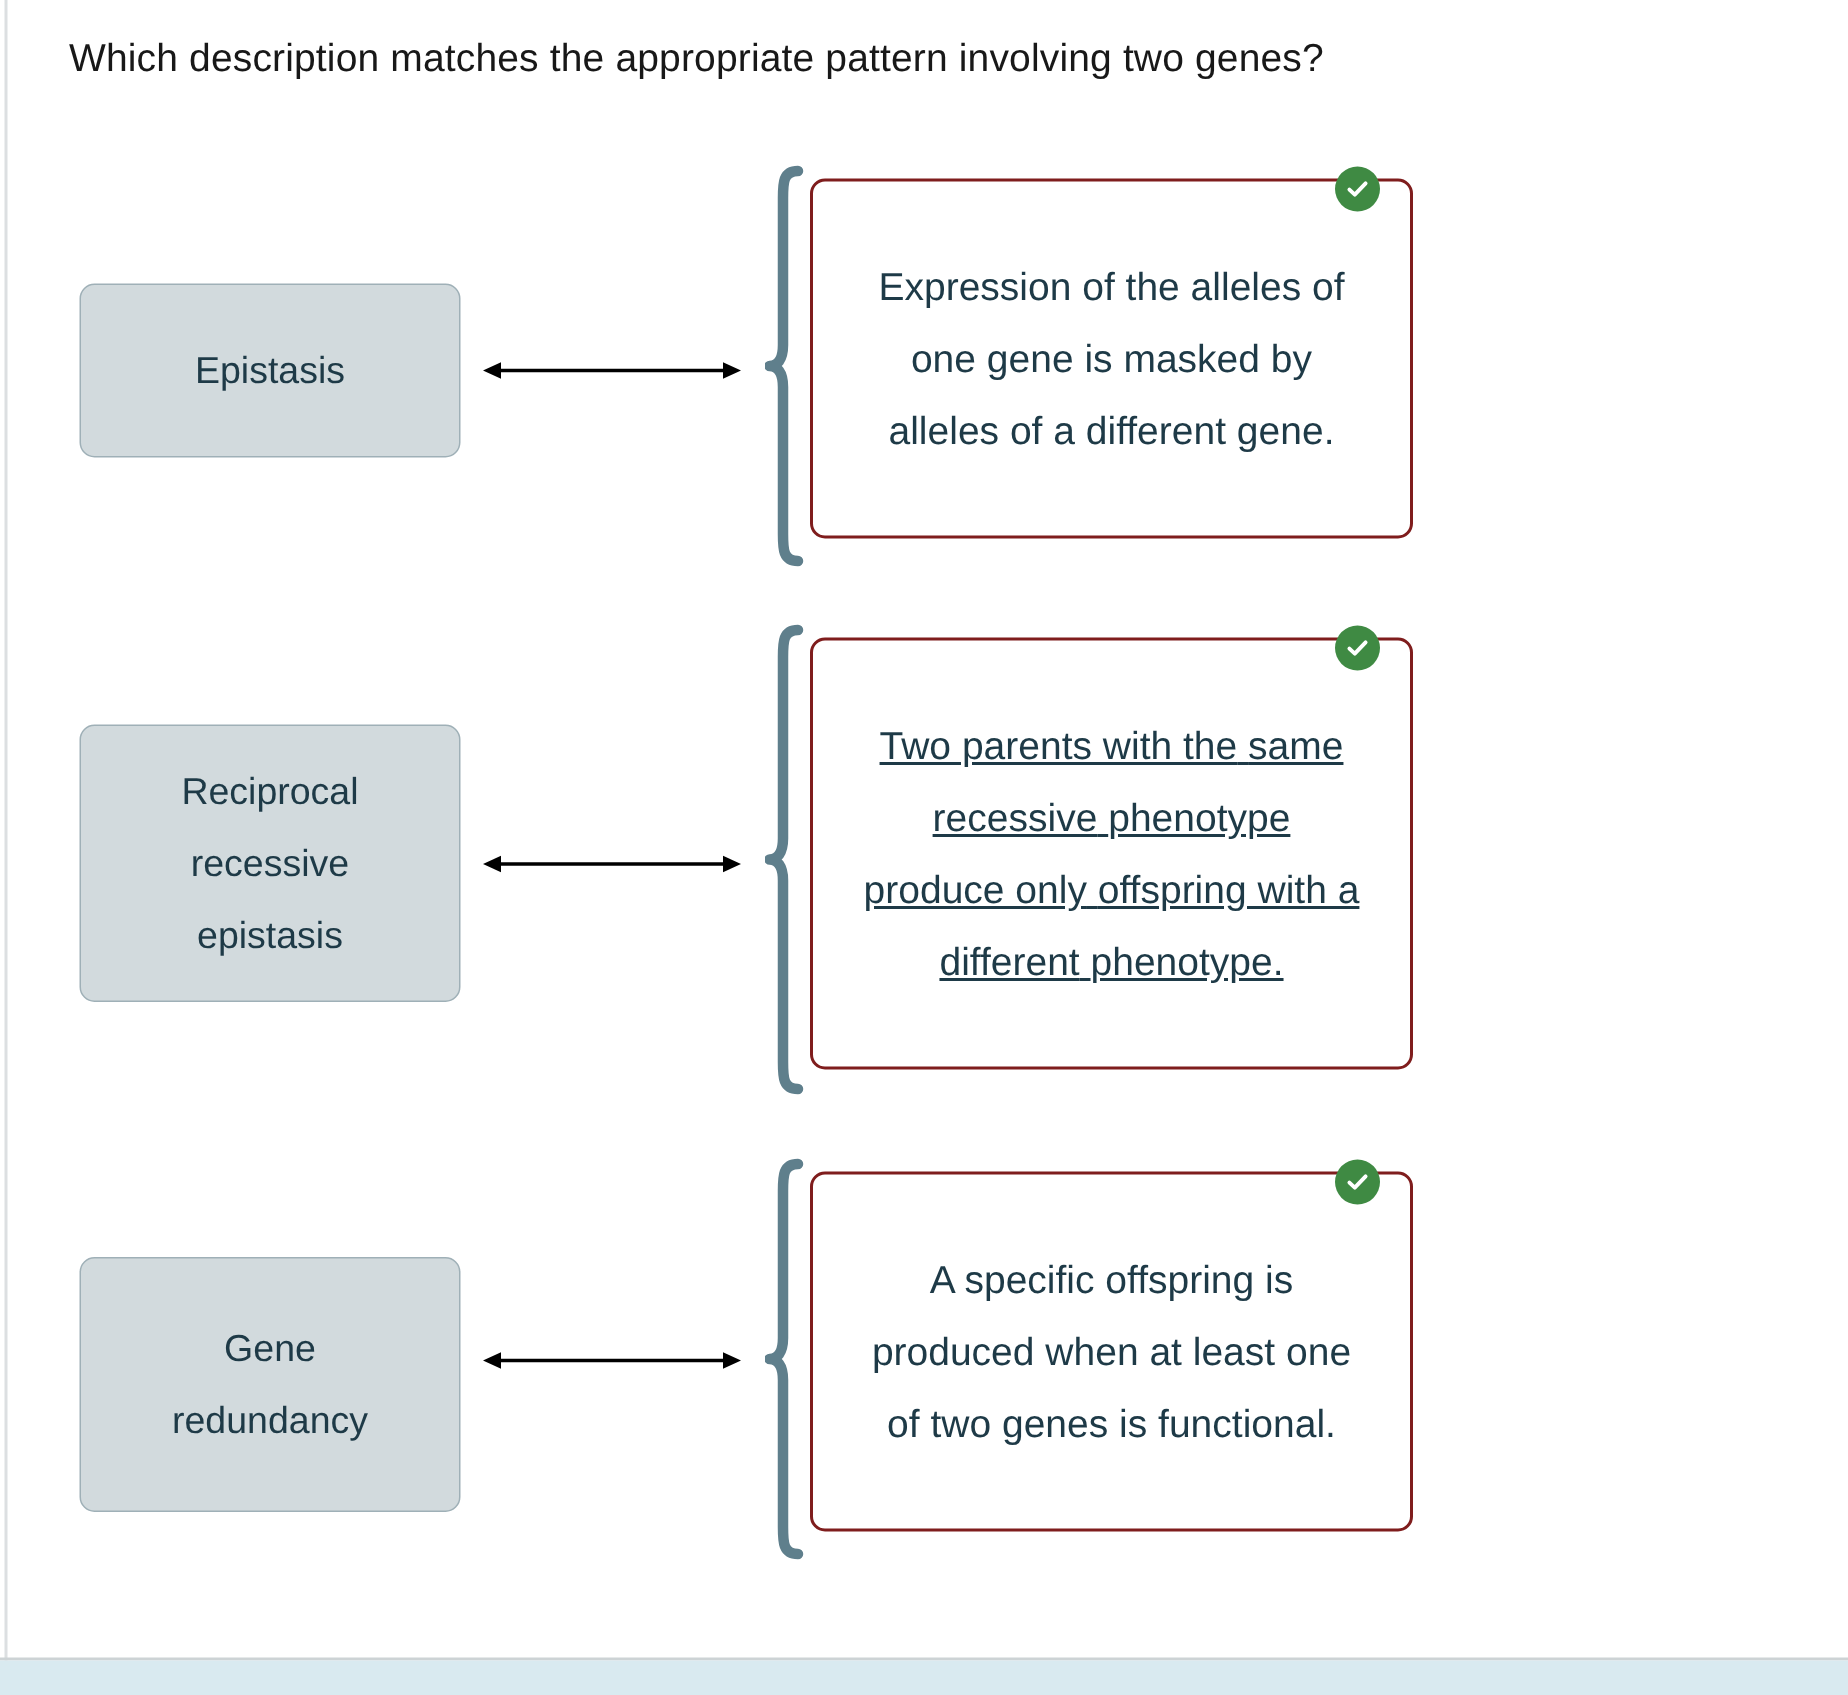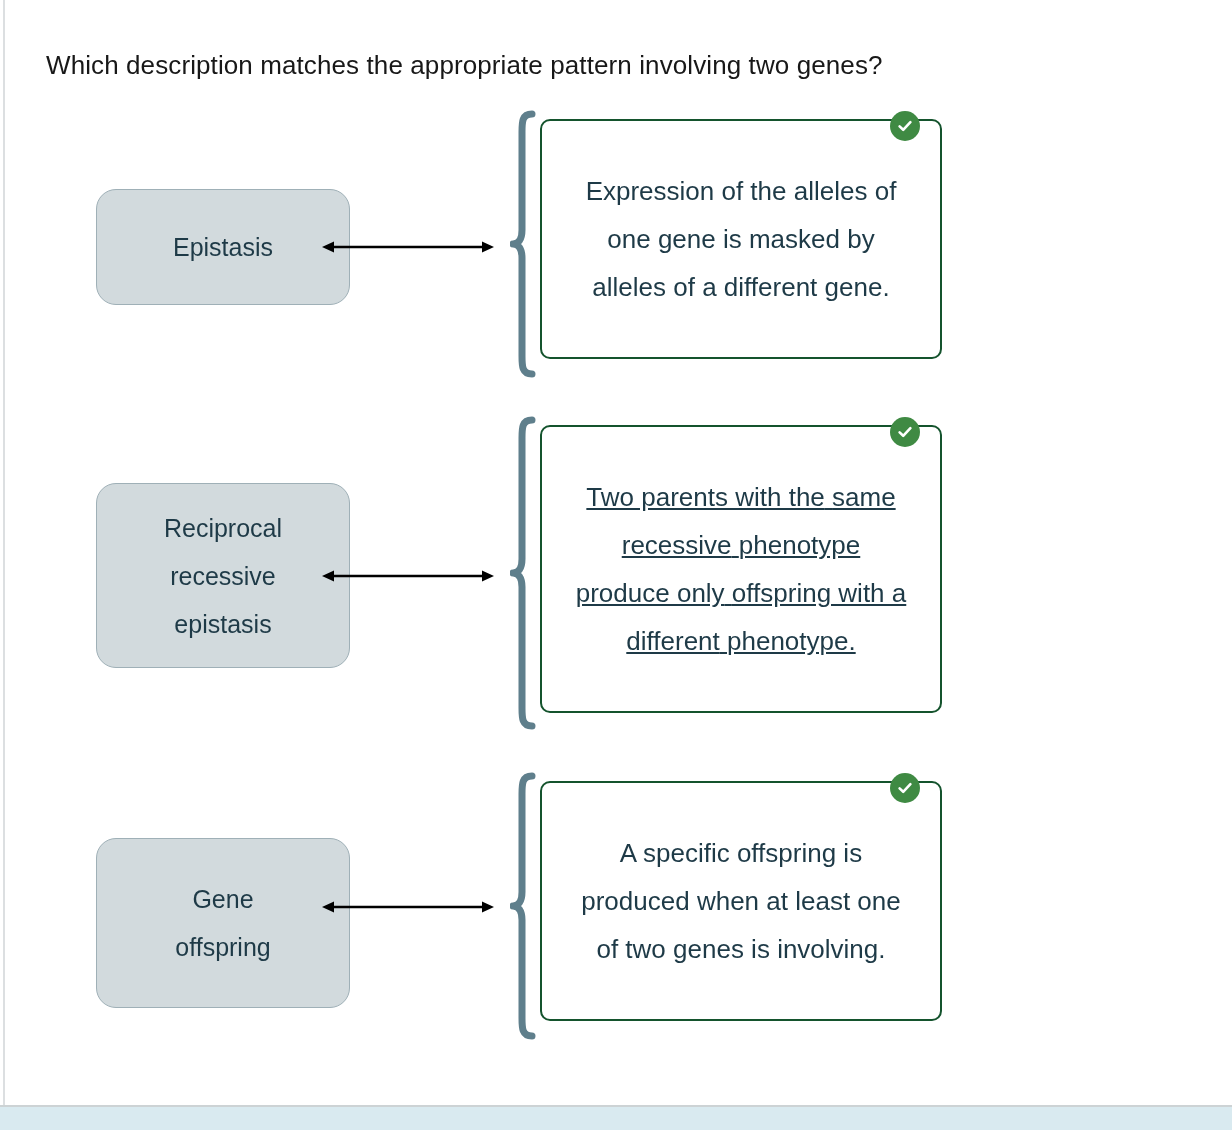--- a/index.html
+++ b/index.html
@@ -45,71 +45,70 @@
     top: 1107px;
     width: 1232px;
     height: 23px;
     background: #d9eaf0;
   }
 
   
   .prompt {
     position: absolute;
     left: 46px;
-    top: 48px;
+    top: 21px;
     font-size: 26px;
     line-height: 34px;
     color: #181818;
     letter-spacing: 0.1px;
     white-space: nowrap;
   }
 
   
   .row {
     position: absolute;
     left: 0;
     width: 1232px;
   }
 
   
   .term-box {
     position: absolute;
     background: #d2dadd;
     border: 1.6px solid #9fb0b7;
-    border-radius: 20px;
+    border-radius: 10px;
     box-sizing: border-box;
     display: flex;
     align-items: center;
     justify-content: center;
     text-align: center;
     color: #1e3a47;
     font-size: 25px;
     line-height: 48px;
-    margin-left: 43px;
   }
   .term-box .term-line { display: block; }
 
   
   .connector {
     position: absolute;
     height: 22px;
   }
   .connector svg { display: block; }
 
   
   .brace {
     position: absolute;
   }
   .brace svg { display: block; }
 
   
   .desc-card {
     position: absolute;
     background: #ffffff;
-    border: 2px solid #14532d;
+    border: 2px solid #7f1d1d;
     border-radius: 10px;
     box-sizing: border-box;
     display: flex;
     align-items: center;
     justify-content: center;
     text-align: center;
     color: #1e3a47;
     font-size: 26px;
     line-height: 48px;
     padding: 0 30px;
@@ -224,21 +223,21 @@
       <svg width="18" height="18" viewBox="0 0 18 18">
         <path d="M3.6 9.4 L7.2 12.8 L14.4 5.2" fill="none" stroke="#ffffff" stroke-width="2.6" stroke-linecap="round" stroke-linejoin="round"></path>
       </svg>
     </div>
   </div>
 
   <div class="row" style="top:0;height:0;">
     <div class="term-box" style="left:53px; top:838px; width:254px; height:170px;">
       <span>
         <span class="term-line">Gene</span>
-        <span class="term-line">offspring</span>
+        <span class="term-line">redundancy</span>
       </span>
     </div>
 
     <div class="connector" style="left:322px; top:896px; width:172px;">
       <svg width="172" height="22" viewBox="0 0 172 22">
         <line x1="9" y1="11" x2="163" y2="11" stroke="#000000" stroke-width="2.4"></line>
         <polygon points="0,11 12,5.5 12,16.5" fill="#000000"></polygon>
         <polygon points="172,11 160,5.5 160,16.5" fill="#000000"></polygon>
       </svg>
     </div>
@@ -253,21 +252,21 @@
                  L12 246
                  C12 256 12 264 22 264" fill="none" stroke="#5f7f8c" stroke-width="7" stroke-linecap="round" stroke-linejoin="round"></path>
       </svg>
     </div>
 
     <div class="desc-card" style="left:540px; top:781px; width:402px; height:240px;">
       <span class="desc-text">
         <span class="term-line">A specific offspring is</span>
         <span class="term-line">produced when at least</span>
         <span class="term-line">one of two genes is</span>
-        <span class="term-line">involving.</span>
+        <span class="term-line">functional.</span>
       </span>
     </div>
 
     <div class="check-badge" style="left:890px; top:773px;">
       <svg width="18" height="18" viewBox="0 0 18 18">
         <path d="M3.6 9.4 L7.2 12.8 L14.4 5.2" fill="none" stroke="#ffffff" stroke-width="2.6" stroke-linecap="round" stroke-linejoin="round"></path>
       </svg>
     </div>
   </div>
 

